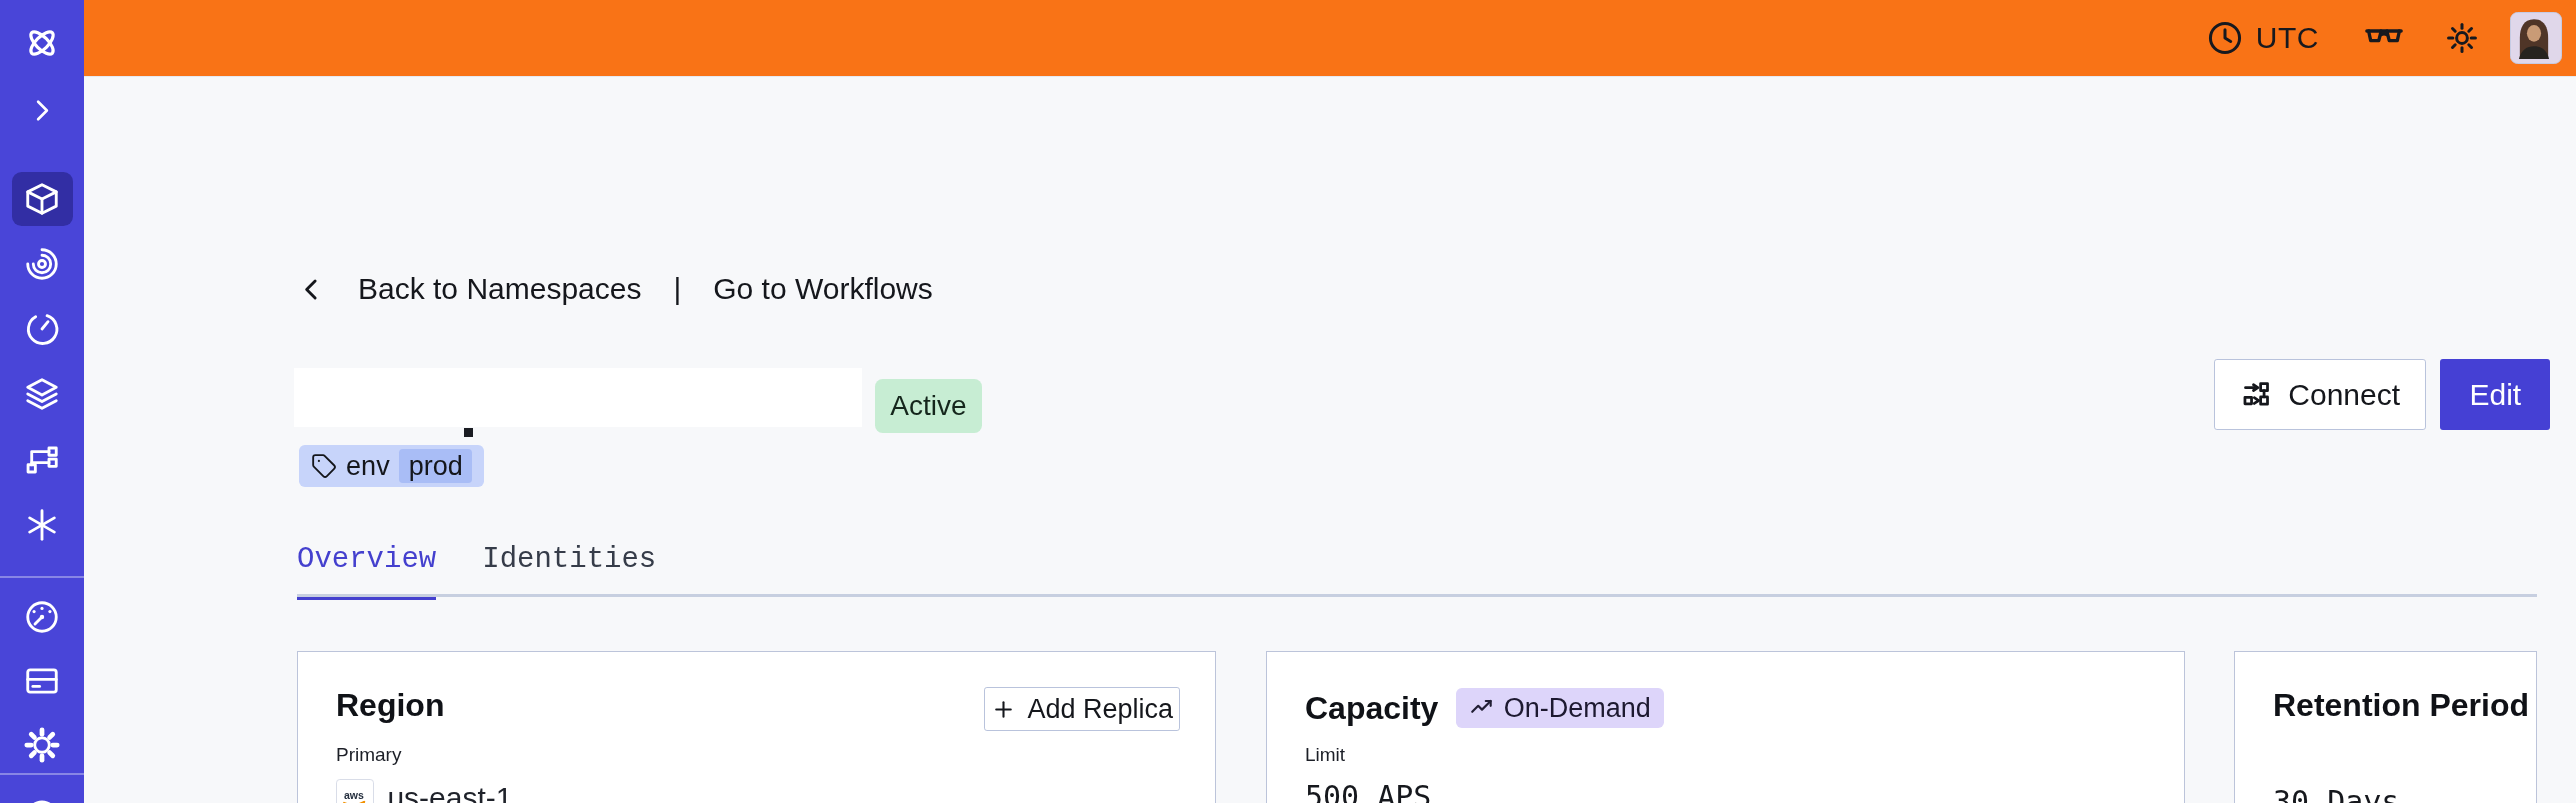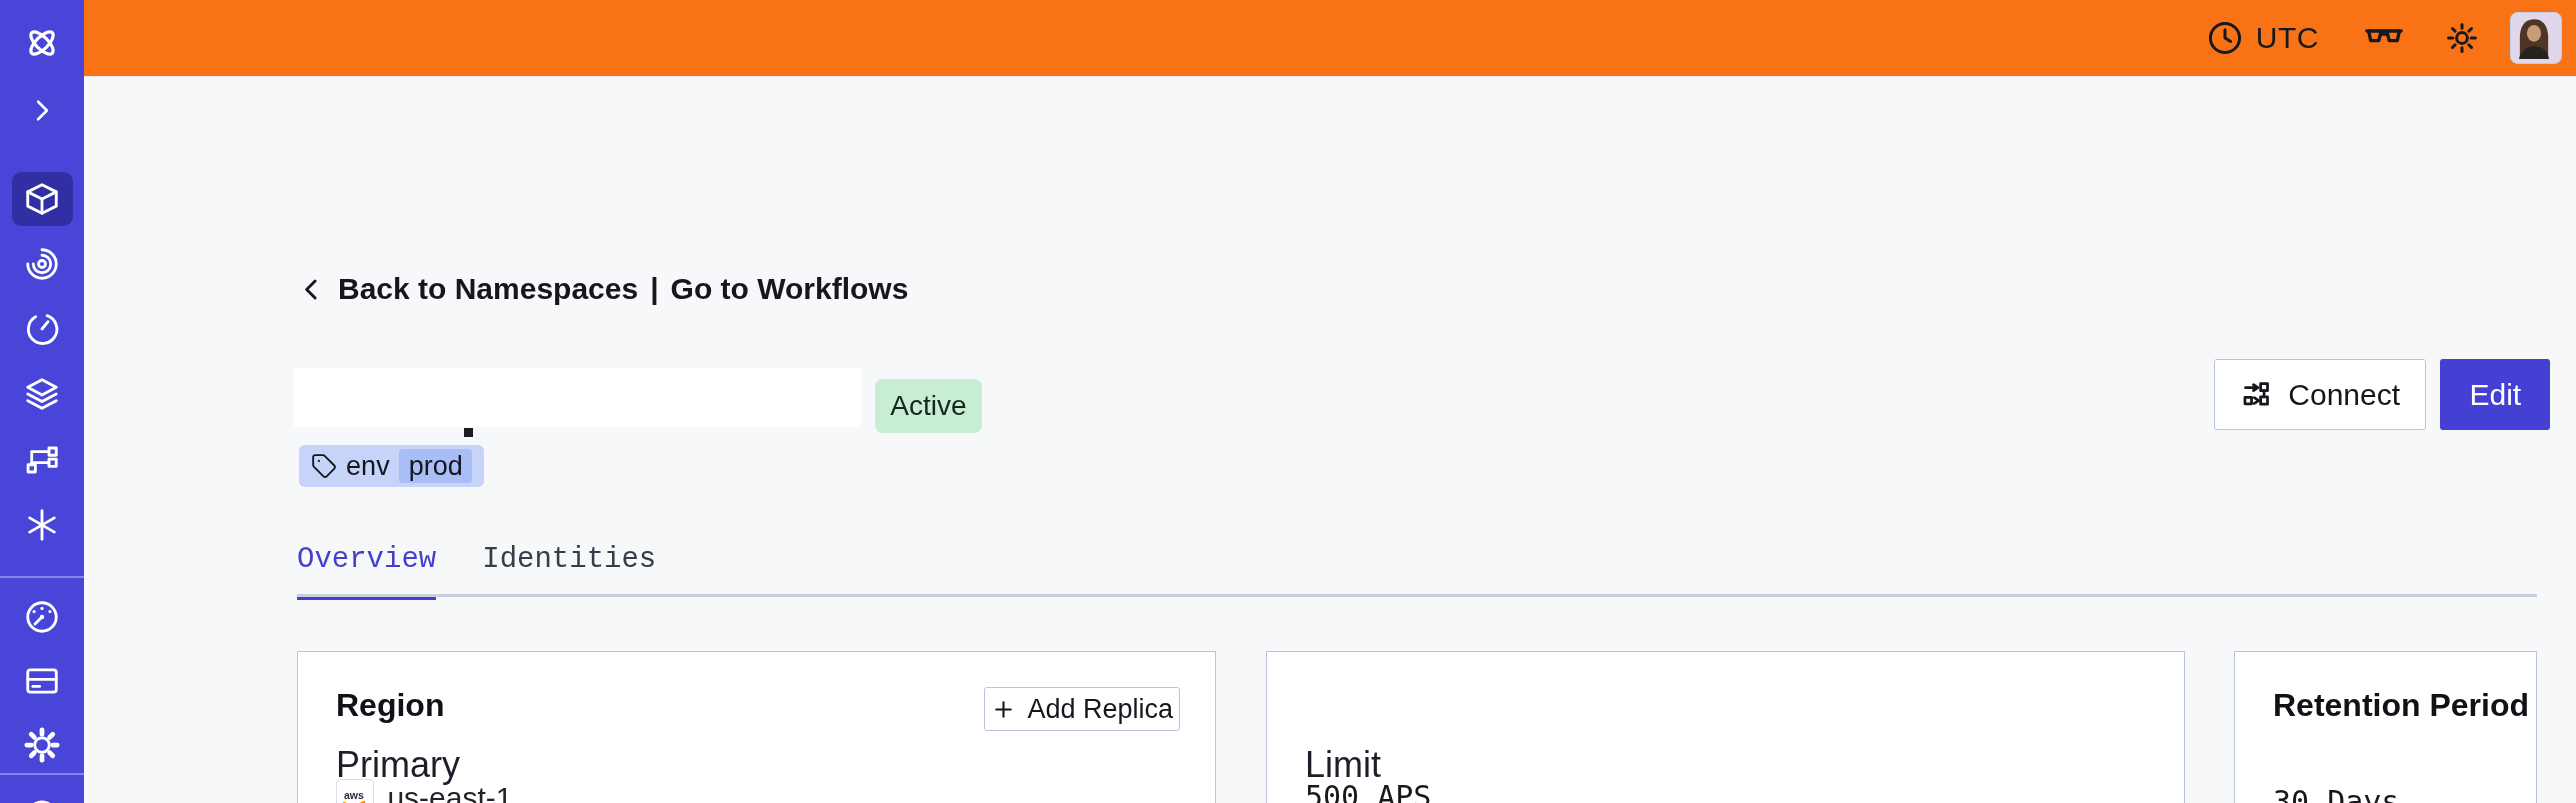--- a/index.html
+++ b/index.html
@@ -24,21 +24,21 @@
     display:flex;align-items:center;justify-content:flex-end;padding-right:14px;box-sizing:border-box;z-index:4;}
   .topbar .grp{display:flex;align-items:center;}
   .tb-icon{cursor:pointer;display:flex;align-items:center;justify-content:center;}
   .tb-icon svg{stroke:#17191F;fill:none;stroke-width:1.9;stroke-linecap:round;stroke-linejoin:round;}
   .tz-label{font-size:30px;color:#17191F;margin-left:11.5px;letter-spacing:0.5px;}
   .avatar{width:50px;height:50px;border-radius:7.7px;border:1.9px solid #C6CBE4;overflow:hidden;cursor:pointer;background:#E0D7EA;}
 
   
   .content{position:absolute;left:84px;top:77px;right:0;bottom:0;background:#F7F8FA;}
 
-  .breadcrumb{position:absolute;left:213px;top:195px;display:flex;align-items:center;gap:12px;font-size:30px;font-weight:700;color:#15171C;}
+  .breadcrumb{position:absolute;left:213px;top:195px;display:flex;align-items:center;gap:32px;font-size:30px;font-weight:400;color:#15171C;}
   .breadcrumb .bc-link{cursor:pointer;}
   .back-ico svg{stroke:#15171C;fill:none;stroke-width:2.4;stroke-linecap:round;stroke-linejoin:round;}
 
   .redact-box{position:absolute;left:210px;top:291px;width:568px;height:59px;background:#FFFFFF;}
   .redact-dot{position:absolute;left:380px;top:351px;width:8.6px;height:8.6px;background:#1A1C22;}
 
   .status-badge{position:absolute;left:791px;top:302px;height:54px;padding:0 15.3px;border-radius:7.7px;
     background:#C7EDD3;color:#15261C;font-size:28px;display:flex;align-items:center;}
 
   .hdr-actions{position:absolute;top:282px;left:2130px;display:flex;align-items:flex-end;gap:14.4px;}
@@ -58,21 +58,21 @@
   .tab.active{color:#4440CE;font-weight:500;border-bottom:5.8px solid #4440CE;}
   .tab-line{position:absolute;left:213px;top:517px;width:2240px;height:2.9px;background:#C7CFE0;}
 
   
   .card{position:absolute;top:574px;height:199px;background:#FFFFFF;border:1.9px solid #BCC4DA;box-sizing:border-box;}
   .card-region{left:213px;width:919px;}
   .card-capacity{left:1182px;width:919px;}
   .card-retention{left:2150px;width:303px;}
   .card-title{font-size:32px;font-weight:600;color:#101217;line-height:35px;}
   .card-head{position:absolute;left:38px;top:36px;display:flex;align-items:center;gap:17.3px;}
-  .field-label{position:absolute;left:38px;top:92px;font-size:36px;color:#1C1F27;}
+  .field-label{position:absolute;left:38px;top:92px;font-size:19px;color:#1C1F27;}
   .value-row{position:absolute;left:38px;top:127px;display:flex;align-items:center;gap:13.4px;}
   .mono-val{font-family:"DejaVu Sans Mono","Liberation Mono",monospace;font-size:30px;color:#16181D;}
 
   .btn-small{height:44px;box-sizing:border-box;background:#FFFFFF;border:1.9px solid #B9C3DC;border-radius:2.9px;
     display:flex;align-items:center;gap:11.5px;padding:0 6px;font-size:27px;color:#15171C;cursor:pointer;white-space:nowrap;}
   .btn-small svg{stroke:#15171C;fill:none;stroke-width:2;stroke-linecap:round;stroke-linejoin:round;}
   .add-replica-pos{position:absolute;top:35px;right:35px;}
 
   .mode-badge{height:40px;border-radius:5.8px;background:#DDD5FA;display:flex;align-items:center;gap:8.6px;
     padding:0 13.4px;font-size:27px;color:#1D1930;font-weight:500;}
@@ -295,20 +295,30 @@
           <text x="3" y="13" font-size="11" font-weight="bold" fill="#252F3E" font-family="Liberation Sans, sans-serif">aws</text>
           <path d="M3 16.5 Q13 21.5 24 15.5" stroke="#F29100" stroke-width="1.9" fill="none" stroke-linecap="round"></path>
           <path d="M24.2 15.4 L23 18.2" stroke="#F29100" stroke-width="1.9" fill="none" stroke-linecap="round"></path>
         </svg>
       </span>
       <span class="region-val">us-east-1</span>
     </div>
   </section>
 
   <section class="card card-capacity">
+    <div class="card-head">
+      <span class="card-title">Capacity</span>
+      <span class="mode-badge">
+        <svg width="26" height="26" viewBox="0 0 24 24">
+          <polyline points="3,15.5 8.5,10 12,13.5 20,5.5"></polyline>
+          <polyline points="15.5,5.5 20,5.5 20,10"></polyline>
+        </svg>
+        <span>On-Demand</span>
+      </span>
+    </div>
     <div class="field-label">Limit</div>
     <div class="value-row">
       <span class="mono-val">500 APS</span>
     </div>
   </section>
 
   <section class="card card-retention">
     <div class="card-head">
       <span class="card-title">Retention Period</span>
     </div>

